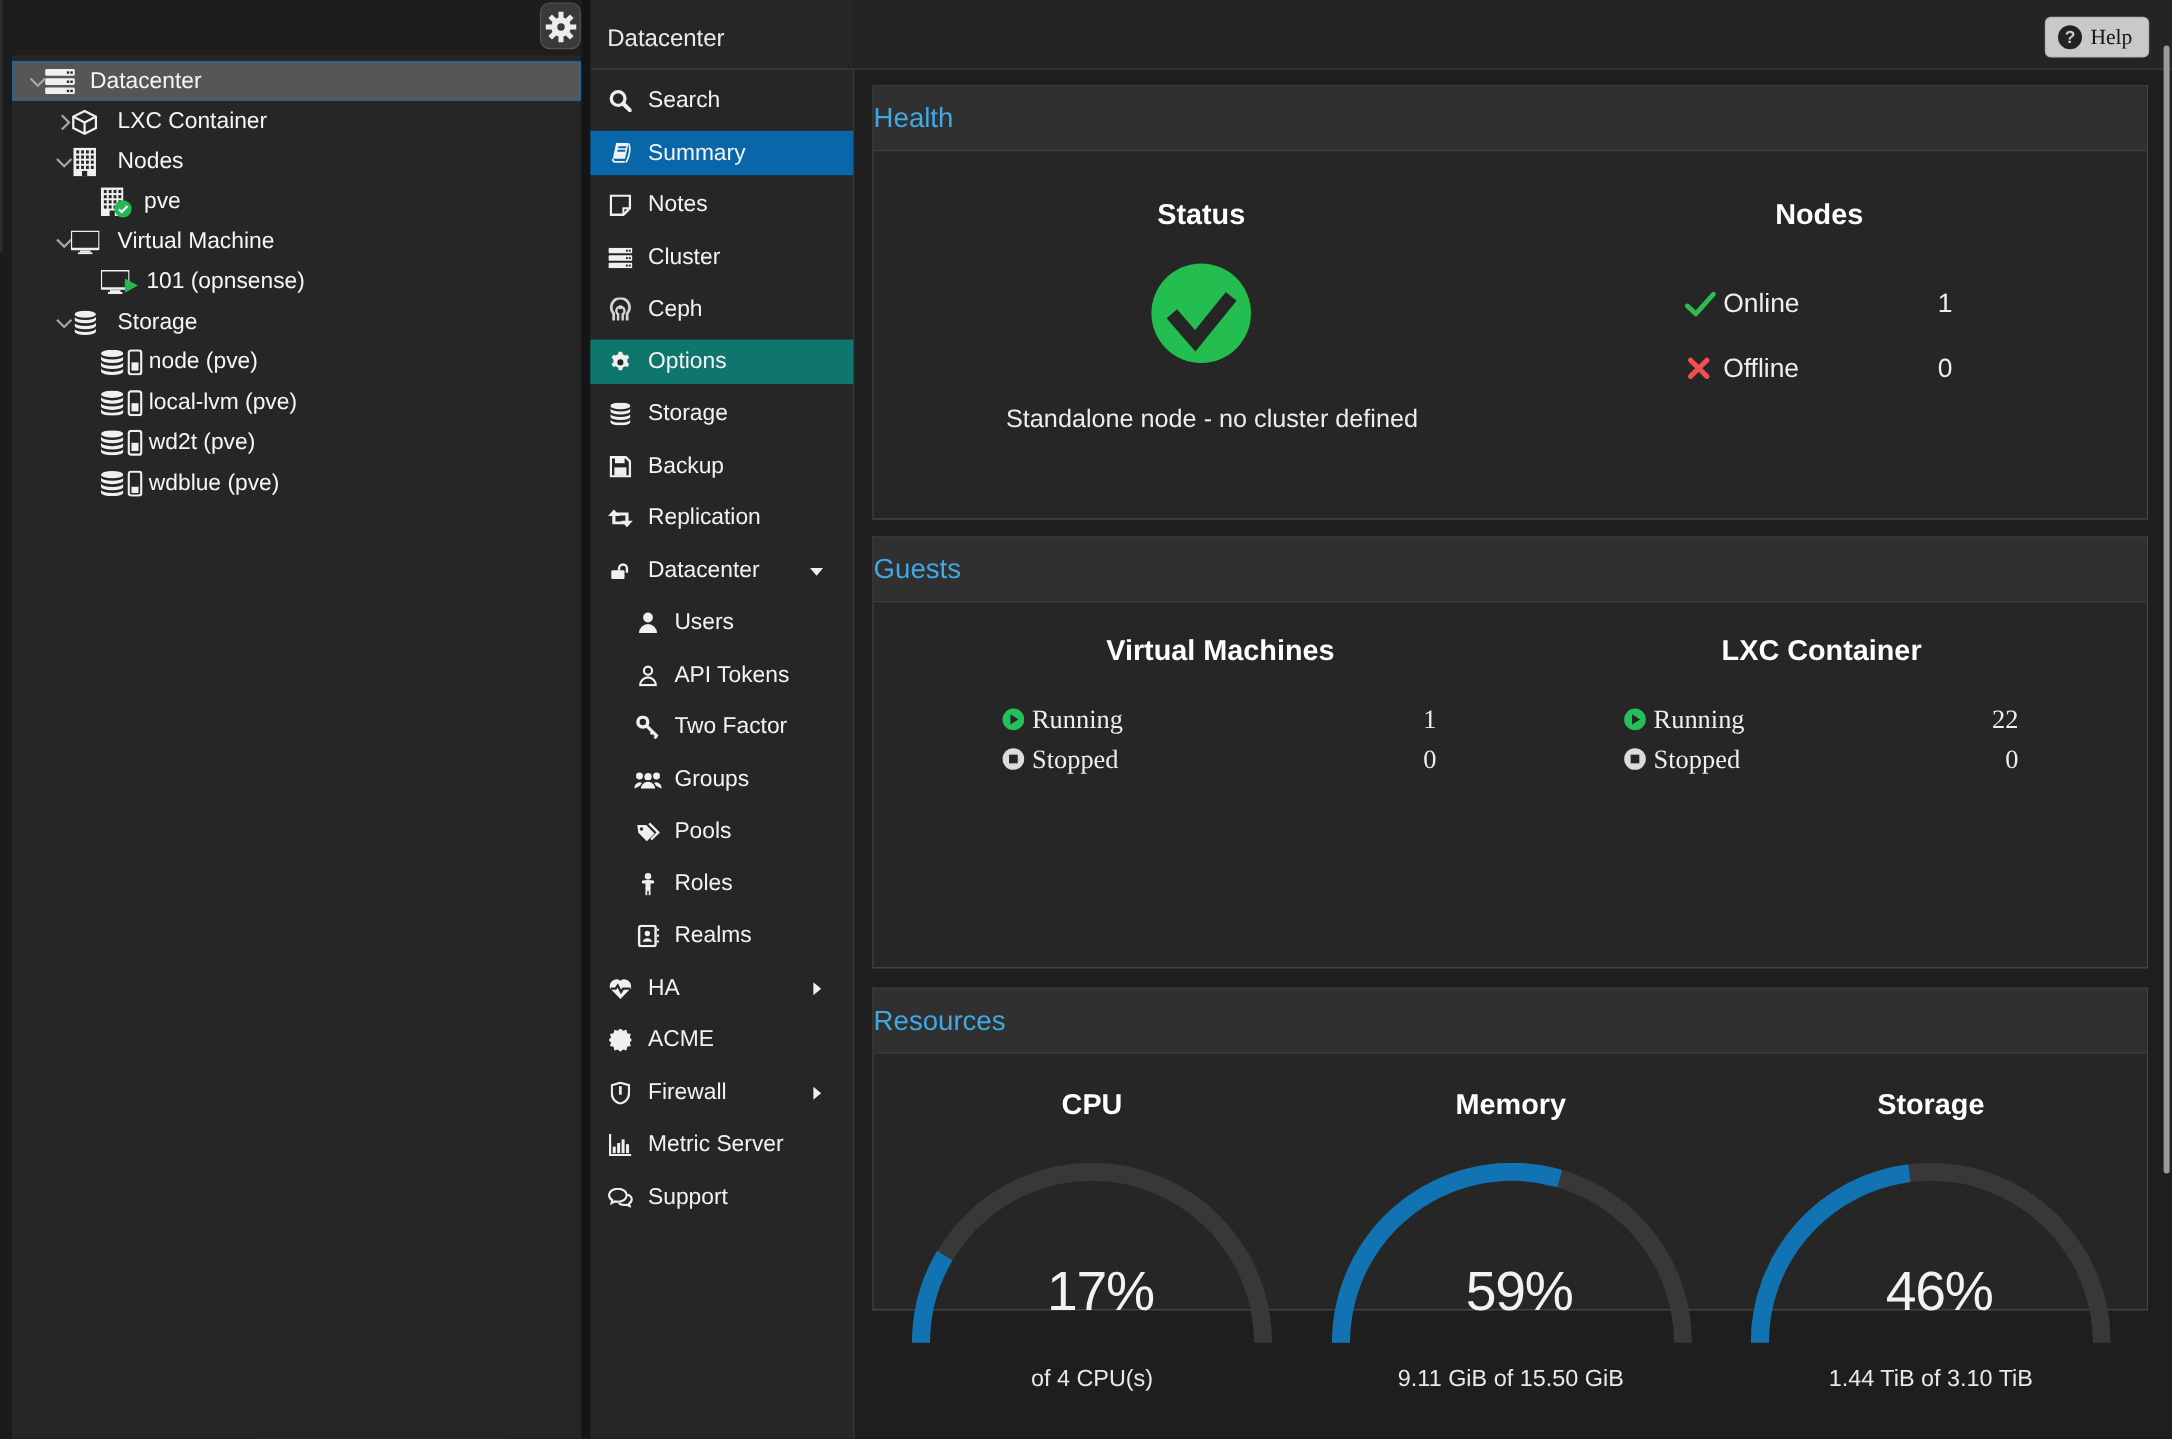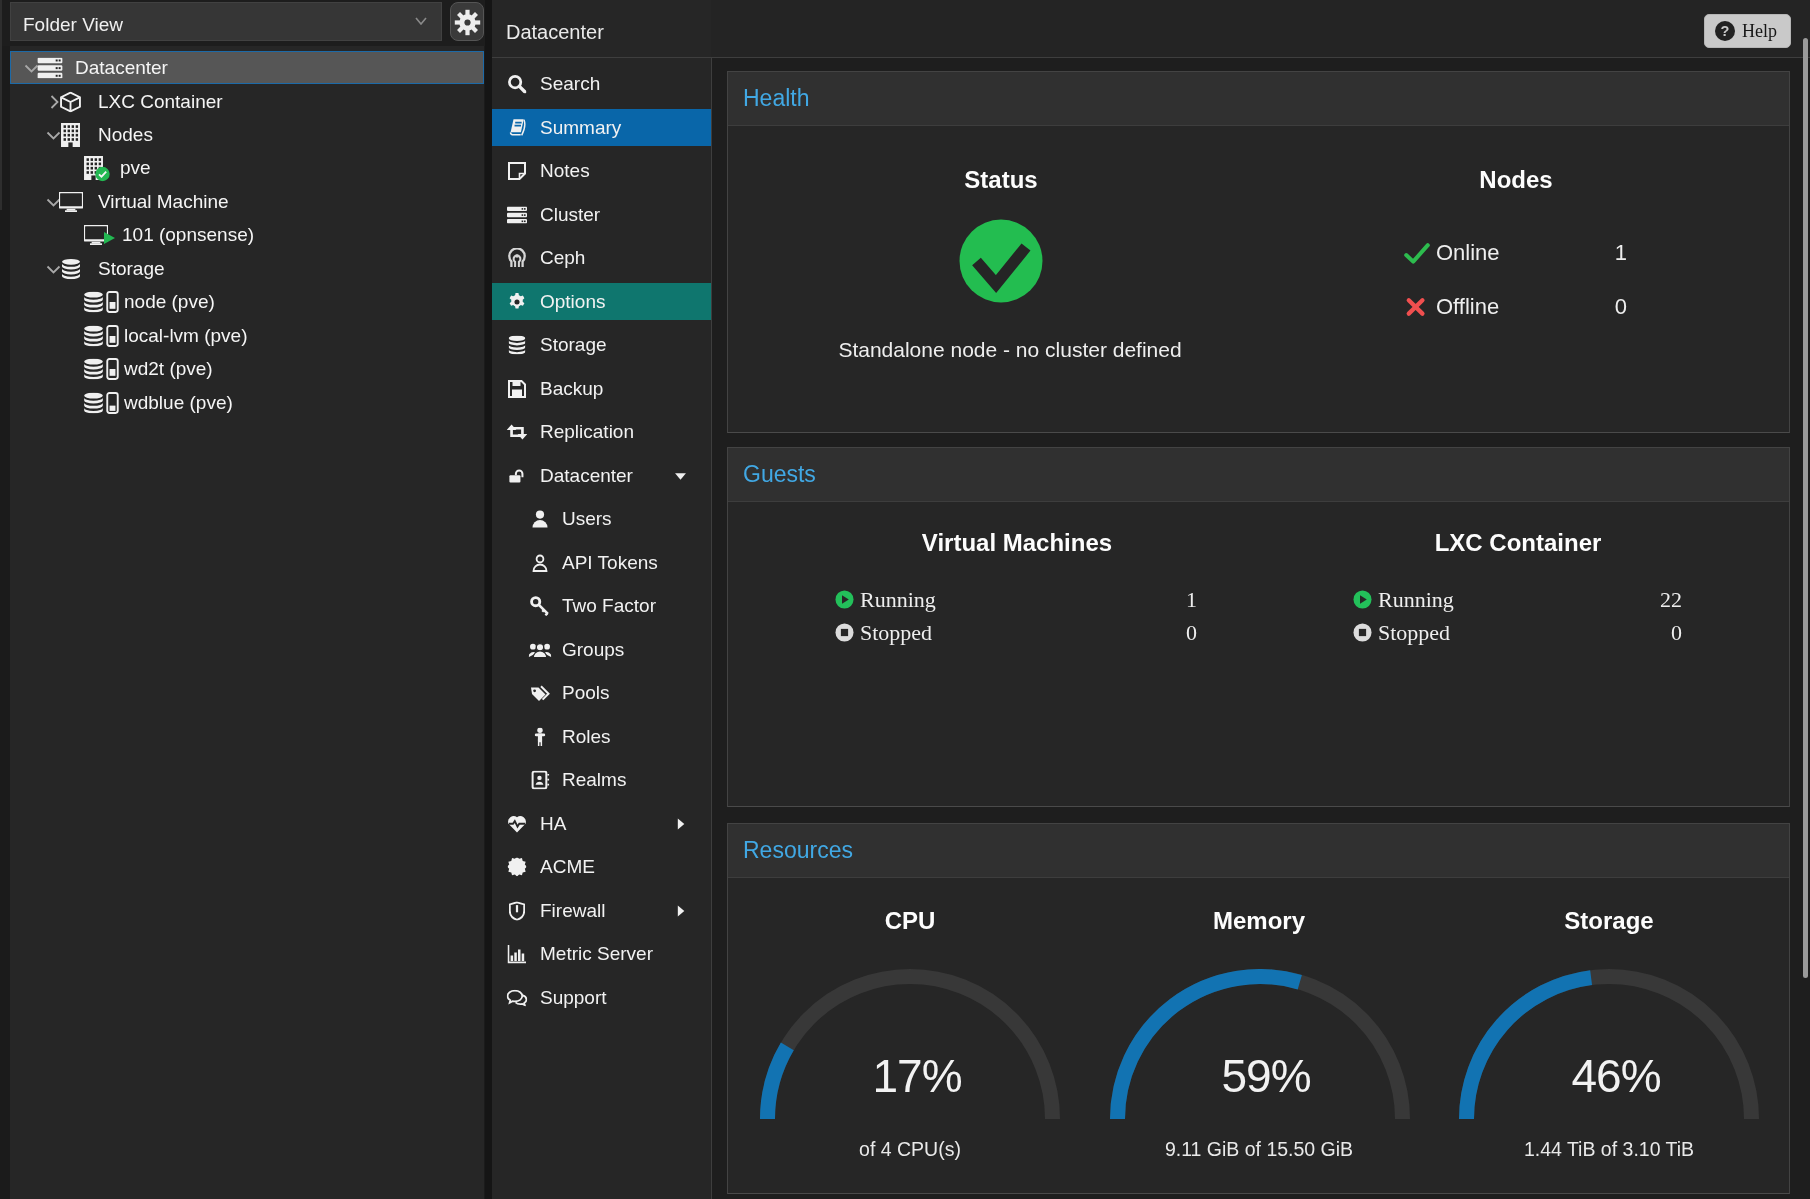--- a/index.html
+++ b/index.html
@@ -40,21 +40,21 @@
 .nitem.selgray { background:#0f766e; }
 .ncaret { position:absolute; left:182px; top:50%; transform:translateY(-50%); }
 
 
 #contentbg { left:712px; top:58px; width:1098px; height:1141px; background:#1e1e1e; }
 #helpbtn { left:1704px; top:14px; width:87px; height:34px; background:#c9c9c9; border:1px solid #b5b5b5; border-radius:5px; color:#161616; font-size:18px; }
 #helpbtn span { position:absolute; left:37px; top:50%; transform:translateY(-50%);font-family:Liberation Serif, serif; }
 #helpbtn svg { position:absolute; left:9px; top:5px; }
 
 .panel { position:absolute; left:727px; width:1063px; background:#262626; border:1px solid #434343; border-bottom-color:#4a4a4a; }
-.phead { height:54px; background:#303030; color:#41a8e4; font-size:23px; line-height:52px; padding-left:15px; border-bottom:1px solid #3d3d3d; }
+.phead { height:54px; background:#303030; color:#41a8e4; font-size:23px; line-height:52px; border-bottom:1px solid #3d3d3d; }
 .ctit { position:absolute; transform:translateX(-50%); color:#fdfdfd; font-weight:bold; font-size:24px; white-space:nowrap; }
 .crow { position:absolute; color:#eeeeee; font-size:22px; white-space:nowrap; }
 .crow.g, .cval.g { font-size:22px;font-family:Liberation Serif, serif; }
 .cval { position:absolute; color:#eeeeee; font-size:22px; text-align:right; }
 .scrollthumb { left:1803px; top:38px; width:5px; height:940px; background:#9a9a9a; border-radius:3px; }
 .pct { position:absolute; transform:translateX(-50%); color:#f2f2f2; font-size:46px; letter-spacing:-1px; }
 .cap { position:absolute; transform:translateX(-50%); color:#e9e9e9; font-size:19.5px; white-space:nowrap; }
 </style>
 </head>
 <body>
@@ -243,25 +243,20 @@
     </symbol>
     <symbol id="i-caretright" viewBox="0 0 12 12">
       <path d="M3.5 1 L9.5 6 L3.5 11 Z" fill="#f0f0f0"></path>
     </symbol>
   </defs>
 </svg>
 <div id="stage">
   <div class="abs" id="topbar"></div>
   <div class="abs" id="treebg"></div>
   <div class="abs" id="leftsliver"></div>
-  <div class="abs" id="combo">Folder View
-    <svg class="caret" viewBox="0 0 12 8">
-        <path d="M1 1 L6 7 L11 1" stroke="#8a8a8a" stroke-width="1.6" fill="none"></path>
-      </svg>
-  </div>
   <div class="abs" id="gearbtn">
     <svg width="27" height="27" style="position:absolute;left:3px;top:6px" viewBox="0 0 27 27">
       <g fill="#ededed">
         <circle cx="13.5" cy="13.5" r="8.2"></circle>
         <rect x="11.4" y="0.8" width="4.2" height="5.5"></rect>
         <rect x="11.4" y="20.7" width="4.2" height="5.5"></rect>
         <rect x="0.8" y="11.4" width="5.5" height="4.2"></rect>
         <rect x="20.7" y="11.4" width="5.5" height="4.2"></rect>
         <rect x="11.4" y="0.8" width="4.2" height="5.5" transform="rotate(45 13.5 13.5)"></rect>
         <rect x="11.4" y="20.7" width="4.2" height="5.5" transform="rotate(45 13.5 13.5)"></rect>
@@ -531,21 +526,21 @@
         <div class="lbl">Support</div>
       </div>
   </div>
   <div id="panels">
     <div class="panel" style="top:71px; height:362px">
         <div class="phead">Health</div>
       </div>
     <div class="panel" style="top:447px; height:360px">
         <div class="phead">Guests</div>
       </div>
-    <div class="panel" style="top:823px; height:371px">
+    <div class="panel" style="top:823px; height:269px">
         <div class="phead">Resources</div>
       </div>
 
     <div class="ctit" style="left:1001px; top:166px">Status</div>
     <div class="ctit" style="left:1516px; top:166px">Nodes</div>
     <svg class="abs" style="left:959px; top:219px" width="84" height="84" viewBox="0 0 84 84">
       <circle cx="42" cy="42" r="41.5" fill="#23bd50"></circle>
       <path d="M17.5 42.5 L37 65 L67 28" fill="none" stroke="#252525" stroke-width="11.5" stroke-linecap="butt" stroke-linejoin="miter"></path>
     </svg>
     <div class="crow" style="left:1010px; top:338px; font-size:21px; transform:translateX(-50%)">Standalone node - no cluster defined</div>

